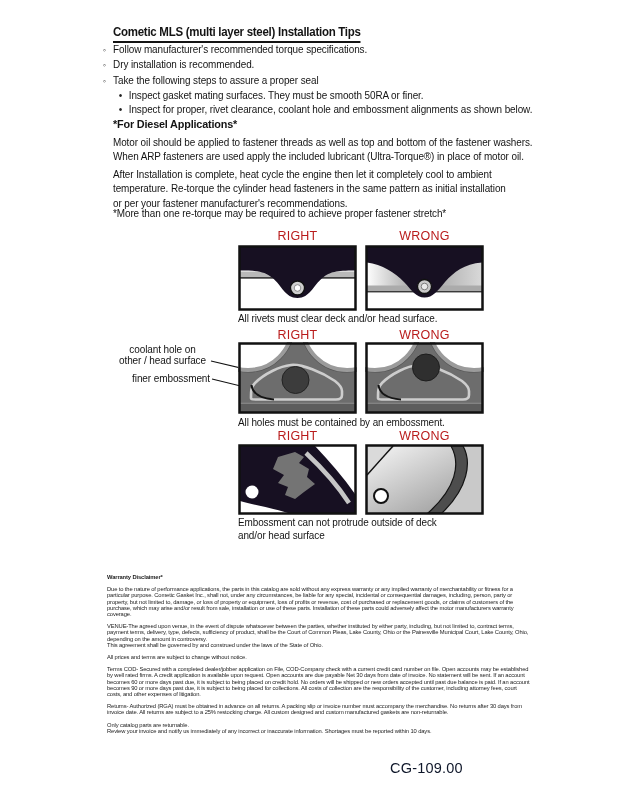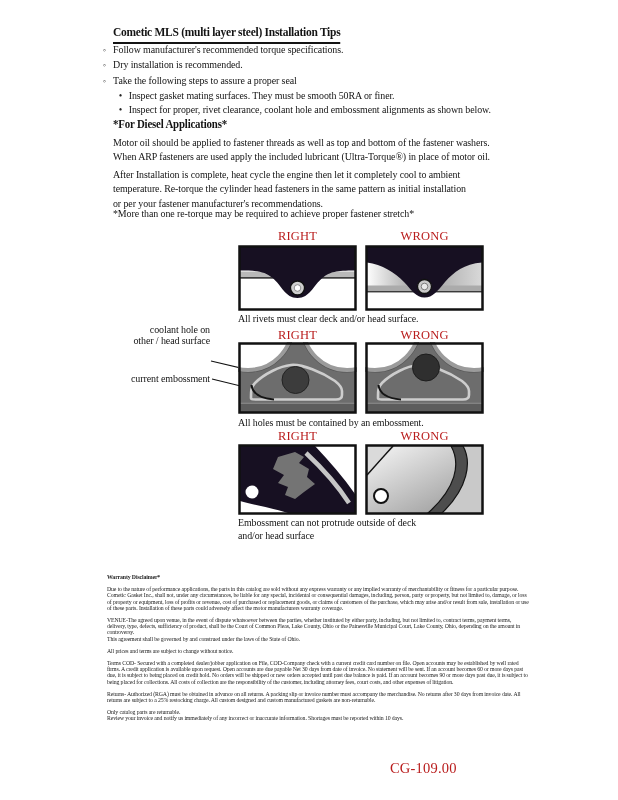--- a/index.html
+++ b/index.html
@@ -1,35 +1,35 @@
 <!DOCTYPE html>
 <html><head>
 <meta charset="utf-8">
 <style>
   html,body { margin:0; padding:0; background:#ffffff; }
   .page { position:relative; width:618px; height:800px; background:#ffffff;
-          font-family:Liberation Serif, serif; color:#141414; overflow:hidden; }
+          font-family:Liberation Sans, sans-serif; color:#141414; overflow:hidden; }
   .abs { position:absolute; }
   .cx { transform:scaleX(0.92); transform-origin:0 0; }
   .body-txt { font-size:10.8px; line-height:14.3px; letter-spacing:-0.1px; white-space:nowrap; }
   .title { font-size:12.5px; font-weight:bold; letter-spacing:-0.3px;
            border-bottom:2px solid #141414; padding-bottom:2px; white-space:nowrap; display:inline-block; }
   .b-line { display:flex; align-items:baseline; }
   .marker { width:11px; font-size:9px; color:#222; flex:0 0 11px; }
   .marker.dot { font-size:11px; }
   .sub { margin-left:17px; }
   .h2 { font-size:11.8px; font-weight:bold; letter-spacing:-0.2px; white-space:nowrap; }
   .diag-label { width:119px; text-align:center; font-size:12.5px; letter-spacing:0.2px; color:#b91c1c; }
   .caption { font-size:10.8px; letter-spacing:-0.1px; line-height:12.6px; white-space:nowrap; }
   .anno { font-size:10px; line-height:11.2px; letter-spacing:-0.1px; text-align:right; width:95px; }
   .fine { width:424px; font-size:5.8px; line-height:6.2px; letter-spacing:-0.12px; color:#1c1c1c; }
   .fine p { margin:0 0 6px 0; }
   .fine p.tight { margin-bottom:0; }
   .fine .fh { font-weight:bold; }
-  .code { font-size:14.5px; letter-spacing:0.2px; color:#b91c1c; }
+  .code { font-size:14.5px; letter-spacing:0.2px; color:#0f172a; }
   svg { display:block; }
 </style>
 </head>
 <body>
 
 <div class="page">
 
   <div class="abs" style="left:113px; top:22px;">
     <span class="title cx">Cometic MLS (multi layer steel) Installation Tips</span>
   </div>
@@ -102,25 +102,25 @@
     <circle cx="59.5" cy="41.5" r="7" fill="#c9c9c9" stroke="#111111" stroke-width="1.3"></circle>
     <circle cx="59.5" cy="41.5" r="3.3" fill="#e9e9e9" stroke="#666666" stroke-width="0.8"></circle>
     <rect x="1.5" y="1.5" width="116" height="63" fill="none" stroke="#111111" stroke-width="2.5"></rect>
   </svg>
 
   <div class="abs caption cx" style="left:238px; top:312px;">All rivets must clear deck and/or head surface.</div>
 
   <div class="abs diag-label" style="left:238px; top:328px;">RIGHT</div>
   <div class="abs diag-label" style="left:365px; top:328px;">WRONG</div>
 
-  <div class="abs anno" style="left:115px; top:324px;">
+  <div class="abs anno" style="left:115px; top:344px;text-align:center;">
     <div>coolant hole on</div>
     <div>other / head surface</div>
   </div>
-  <div class="abs anno" style="left:115px; top:373px;">current embossment</div>
+  <div class="abs anno" style="left:115px; top:373px;">finer embossment</div>
 
   <svg class="abs" style="left:110px; top:340px;" width="260" height="80" viewBox="0 0 260 80">
     <line x1="101" y1="21" x2="186" y2="41" stroke="#111111" stroke-width="1.1"></line>
     <line x1="102" y1="39" x2="155" y2="52" stroke="#111111" stroke-width="1.1"></line>
   </svg>
 
   <svg class="abs" style="left:238px; top:342px;" width="119" height="72" viewBox="0 0 119 72">
     <rect x="1.5" y="1.5" width="116" height="69" fill="#6d6d6d"></rect>
     <circle cx="10" cy="-16" r="46" fill="none" stroke="#555555" stroke-width="1.2"></circle>
     <circle cx="10" cy="-16" r="44" fill="#ffffff" stroke="#9b9b9b" stroke-width="4"></circle>

